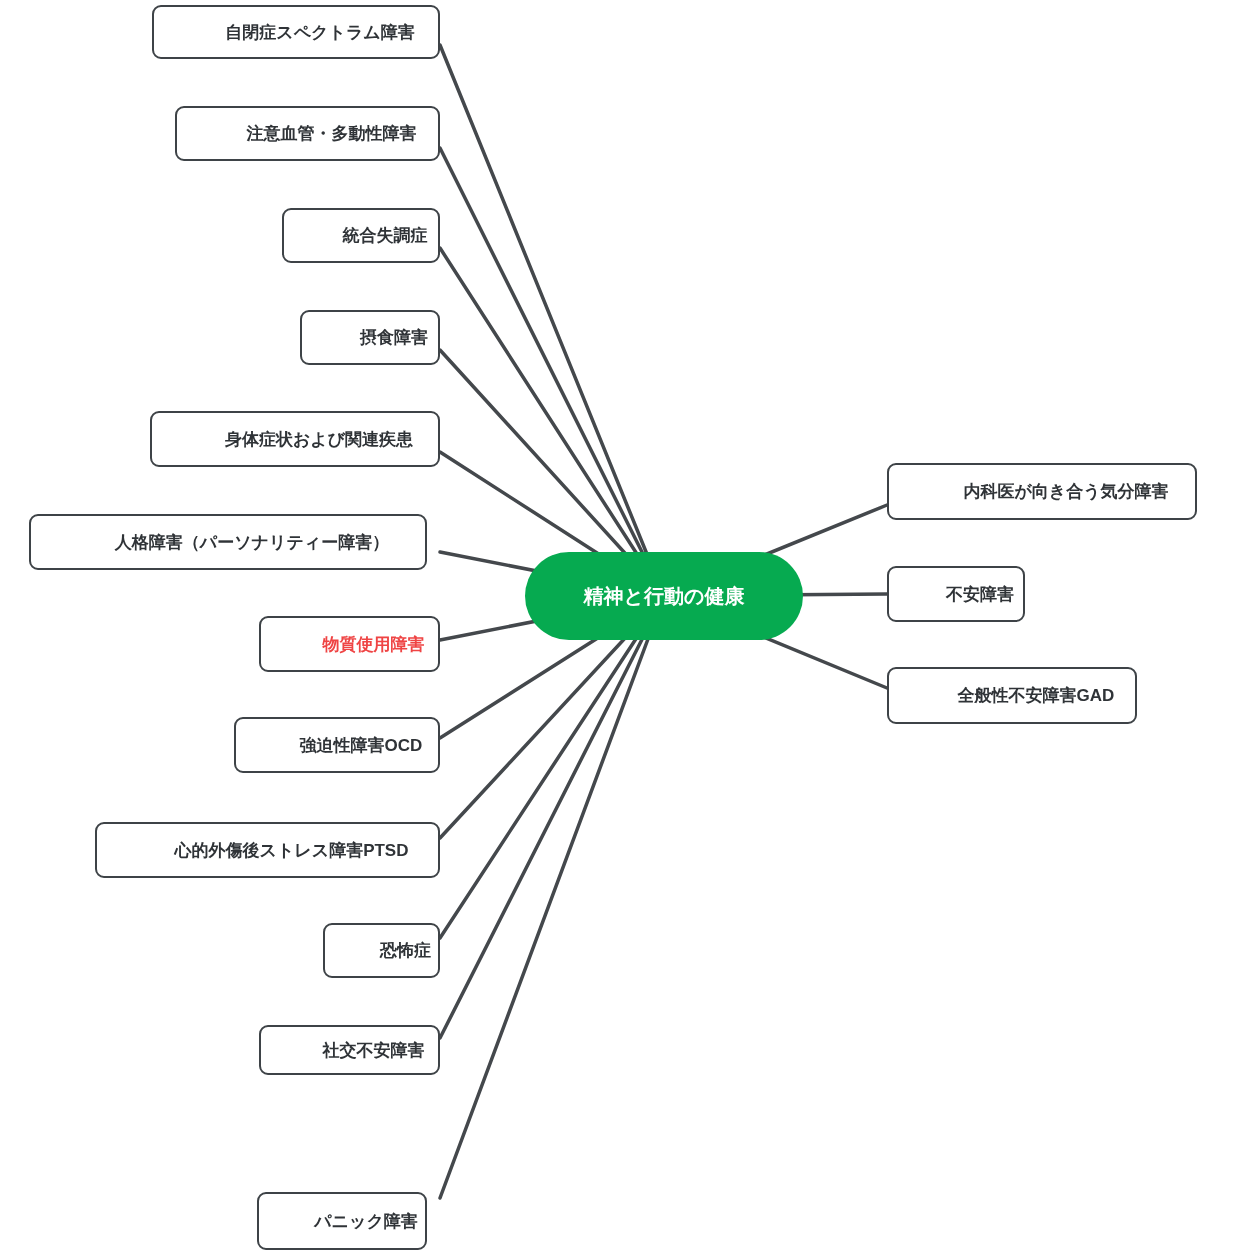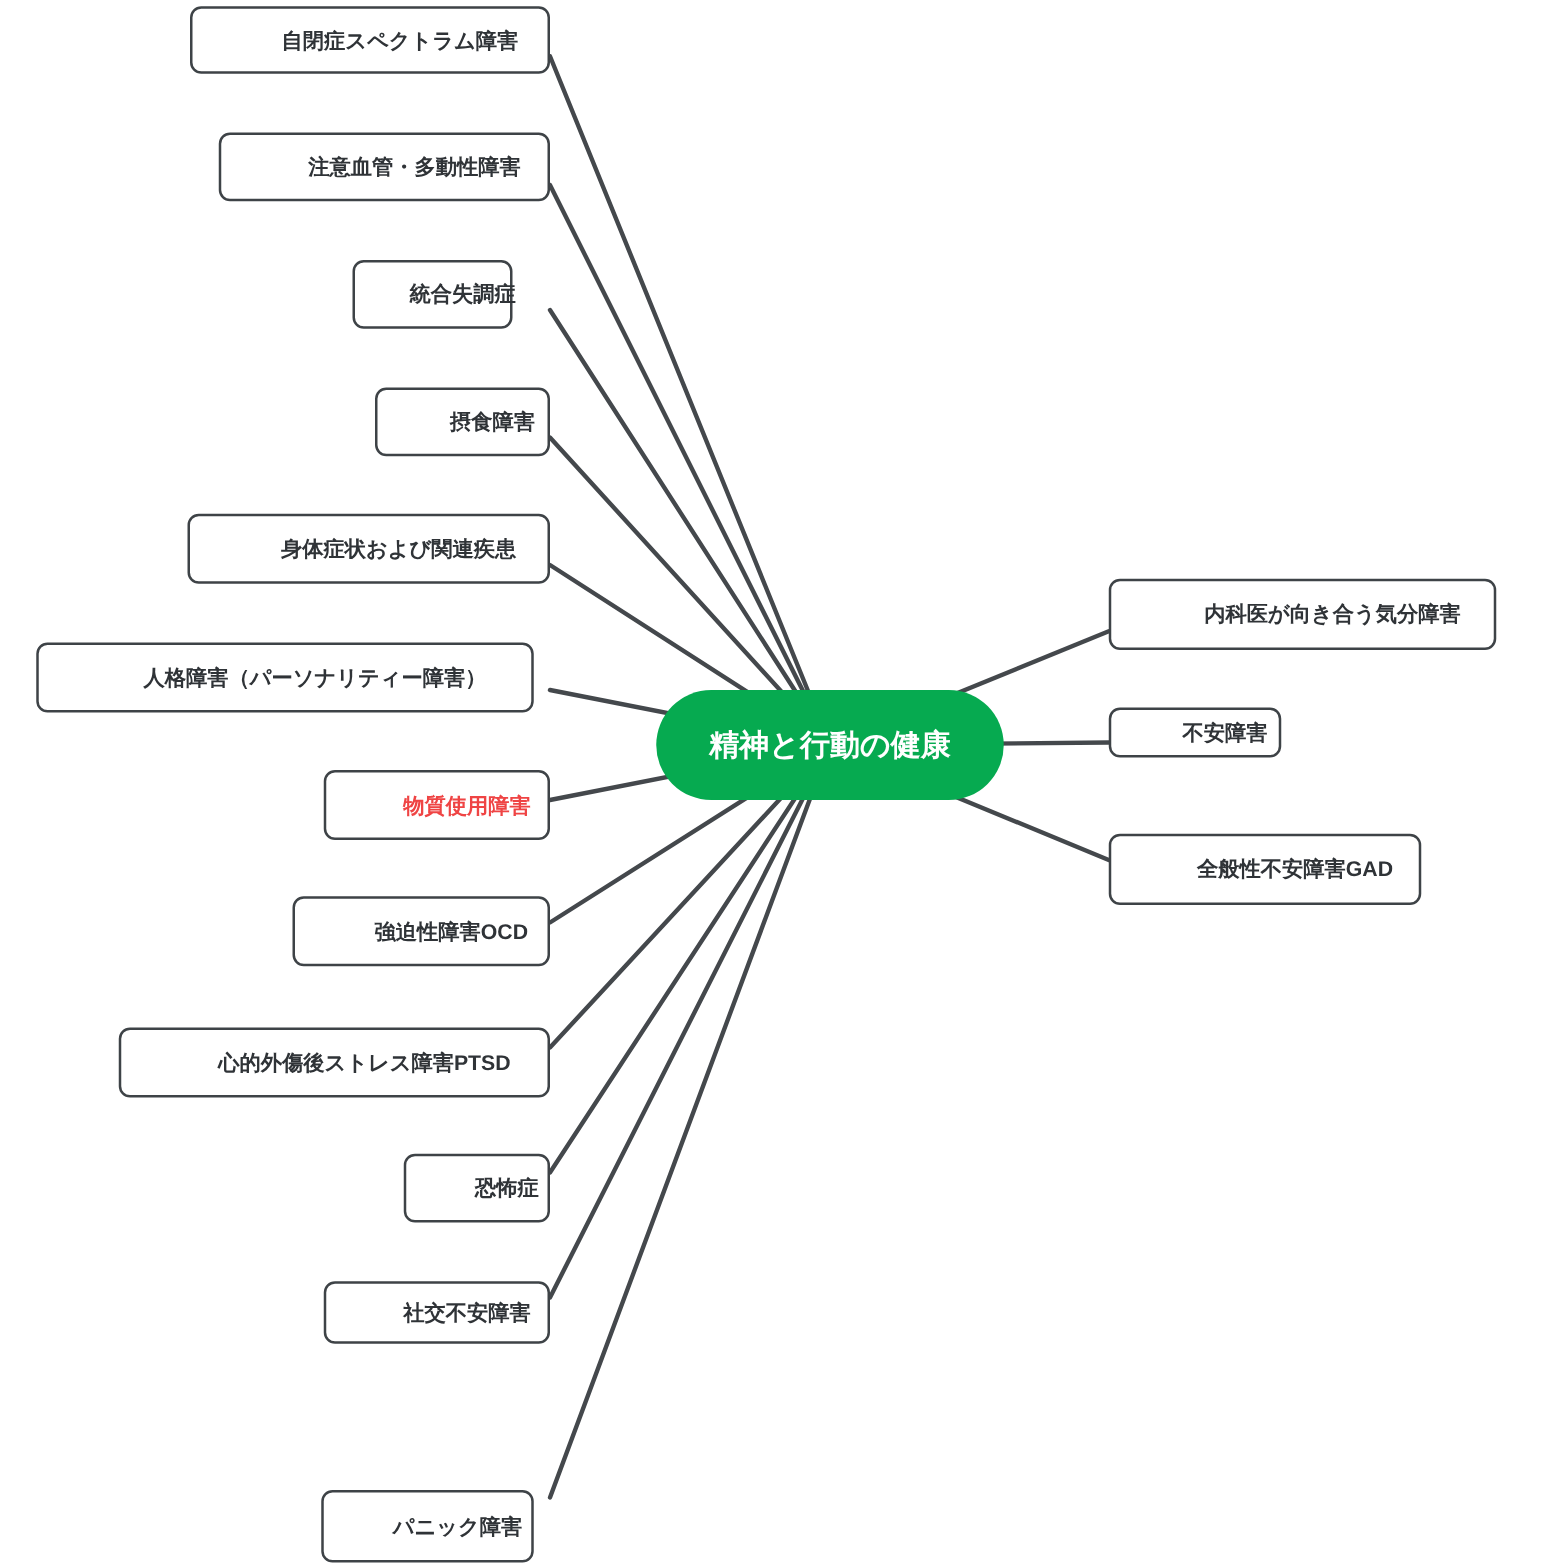--- a/index.html
+++ b/index.html
@@ -39,21 +39,21 @@
     white-space: nowrap;
     cursor: pointer;
     padding-left: 48px;
   }
   .mm-center {
     position: absolute;
     box-sizing: border-box;
     display: flex;
     align-items: center;
     justify-content: center;
-    font-size: 24px;
+    font-size: 20px;
     font-weight: bold;
     border-radius: 44px;
     z-index: 3;
     white-space: nowrap;
     cursor: pointer;
   }
 </style>
 </head>
 <body>
 
@@ -71,28 +71,28 @@
       <line x1="440" y1="938" x2="664" y2="596" stroke="#44484c" stroke-width="3.5" stroke-linecap="round"></line>
       <line x1="440" y1="1038" x2="664" y2="596" stroke="#44484c" stroke-width="3.5" stroke-linecap="round"></line>
       <line x1="440" y1="1198" x2="664" y2="596" stroke="#44484c" stroke-width="3.5" stroke-linecap="round"></line>
       <line x1="887" y1="505" x2="664" y2="596" stroke="#44484c" stroke-width="3.5" stroke-linecap="round"></line>
       <line x1="887" y1="594" x2="664" y2="596" stroke="#44484c" stroke-width="3.5" stroke-linecap="round"></line>
       <line x1="887" y1="688" x2="664" y2="596" stroke="#44484c" stroke-width="3.5" stroke-linecap="round"></line>
     </svg>
   <div id="nodes">
       <div class="mm-node" style="left: 152px; top: 5px; width: 288px; height: 54px; border-color: rgb(62, 67, 71); background: rgb(255, 255, 255); color: rgb(47, 51, 55);">自閉症スペクトラム障害</div>
       <div class="mm-node" style="left: 175px; top: 106px; width: 265px; height: 55px; border-color: rgb(62, 67, 71); background: rgb(255, 255, 255); color: rgb(47, 51, 55);">注意血管・多動性障害</div>
-      <div class="mm-node" style="left: 282px; top: 208px; width: 128px; height: 55px; border-color: rgb(62, 67, 71); background: rgb(255, 255, 255); color: rgb(47, 51, 55);">統合失調症</div>
+      <div class="mm-node" style="left: 282px; top: 208px; width: 158px; height: 55px; border-color: rgb(62, 67, 71); background: rgb(255, 255, 255); color: rgb(47, 51, 55);">統合失調症</div>
       <div class="mm-node" style="left: 300px; top: 310px; width: 140px; height: 55px; border-color: rgb(62, 67, 71); background: rgb(255, 255, 255); color: rgb(47, 51, 55);">摂食障害</div>
       <div class="mm-node" style="left: 150px; top: 411px; width: 290px; height: 56px; border-color: rgb(62, 67, 71); background: rgb(255, 255, 255); color: rgb(47, 51, 55);">身体症状および関連疾患</div>
       <div class="mm-node" style="left: 29px; top: 514px; width: 398px; height: 56px; border-color: rgb(62, 67, 71); background: rgb(255, 255, 255); color: rgb(47, 51, 55);">人格障害（パーソナリティー障害）</div>
       <div class="mm-node" style="left: 259px; top: 616px; width: 181px; height: 56px; border-color: rgb(62, 67, 71); background: rgb(255, 255, 255); color: #ef4444;">物質使用障害</div>
       <div class="mm-node" style="left: 234px; top: 717px; width: 206px; height: 56px; border-color: rgb(62, 67, 71); background: rgb(255, 255, 255); color: rgb(47, 51, 55);">強迫性障害OCD</div>
       <div class="mm-node" style="left: 95px; top: 822px; width: 345px; height: 56px; border-color: rgb(62, 67, 71); background: rgb(255, 255, 255); color: rgb(47, 51, 55);">心的外傷後ストレス障害PTSD</div>
       <div class="mm-node" style="left: 323px; top: 923px; width: 117px; height: 55px; border-color: rgb(62, 67, 71); background: rgb(255, 255, 255); color: rgb(47, 51, 55);">恐怖症</div>
       <div class="mm-node" style="left: 259px; top: 1025px; width: 181px; height: 50px; border-color: rgb(62, 67, 71); background: rgb(255, 255, 255); color: rgb(47, 51, 55);">社交不安障害</div>
       <div class="mm-node" style="left: 257px; top: 1192px; width: 170px; height: 58px; border-color: rgb(62, 67, 71); background: rgb(255, 255, 255); color: rgb(47, 51, 55);">パニック障害</div>
       <div class="mm-node" style="left: 887px; top: 463px; width: 310px; height: 57px; border-color: rgb(62, 67, 71); background: rgb(255, 255, 255); color: rgb(47, 51, 55);">内科医が向き合う気分障害</div>
-      <div class="mm-node" style="left: 887px; top: 566px; width: 138px; height: 40px; border-color: rgb(62, 67, 71); background: rgb(255, 255, 255); color: rgb(47, 51, 55);">不安障害</div>
+      <div class="mm-node" style="left: 887px; top: 566px; width: 138px; height: 56px; border-color: rgb(62, 67, 71); background: rgb(255, 255, 255); color: rgb(47, 51, 55);">不安障害</div>
       <div class="mm-node" style="left: 887px; top: 667px; width: 250px; height: 57px; border-color: rgb(62, 67, 71); background: rgb(255, 255, 255); color: rgb(47, 51, 55);">全般性不安障害GAD</div>
     </div>
   <div id="center-node" class="mm-center" style="left: 525px; top: 552px; width: 278px; height: 88px; background: rgb(6, 170, 80); color: rgb(255, 255, 255);">精神と行動の健康</div>
 </div>
 
 </body></html>

